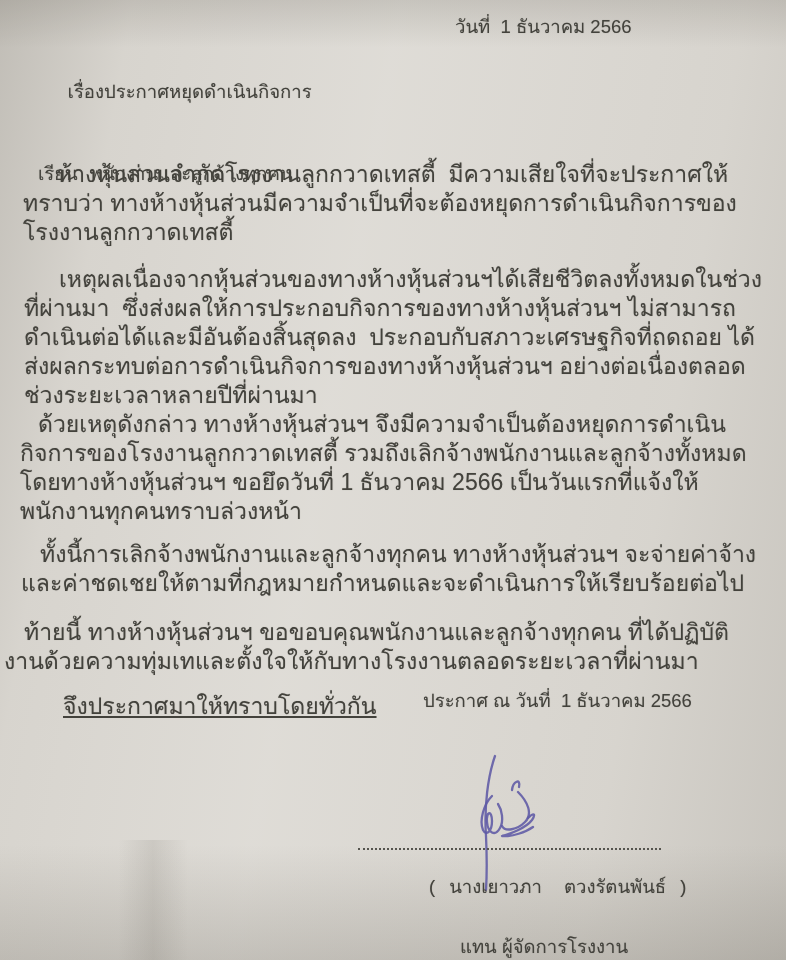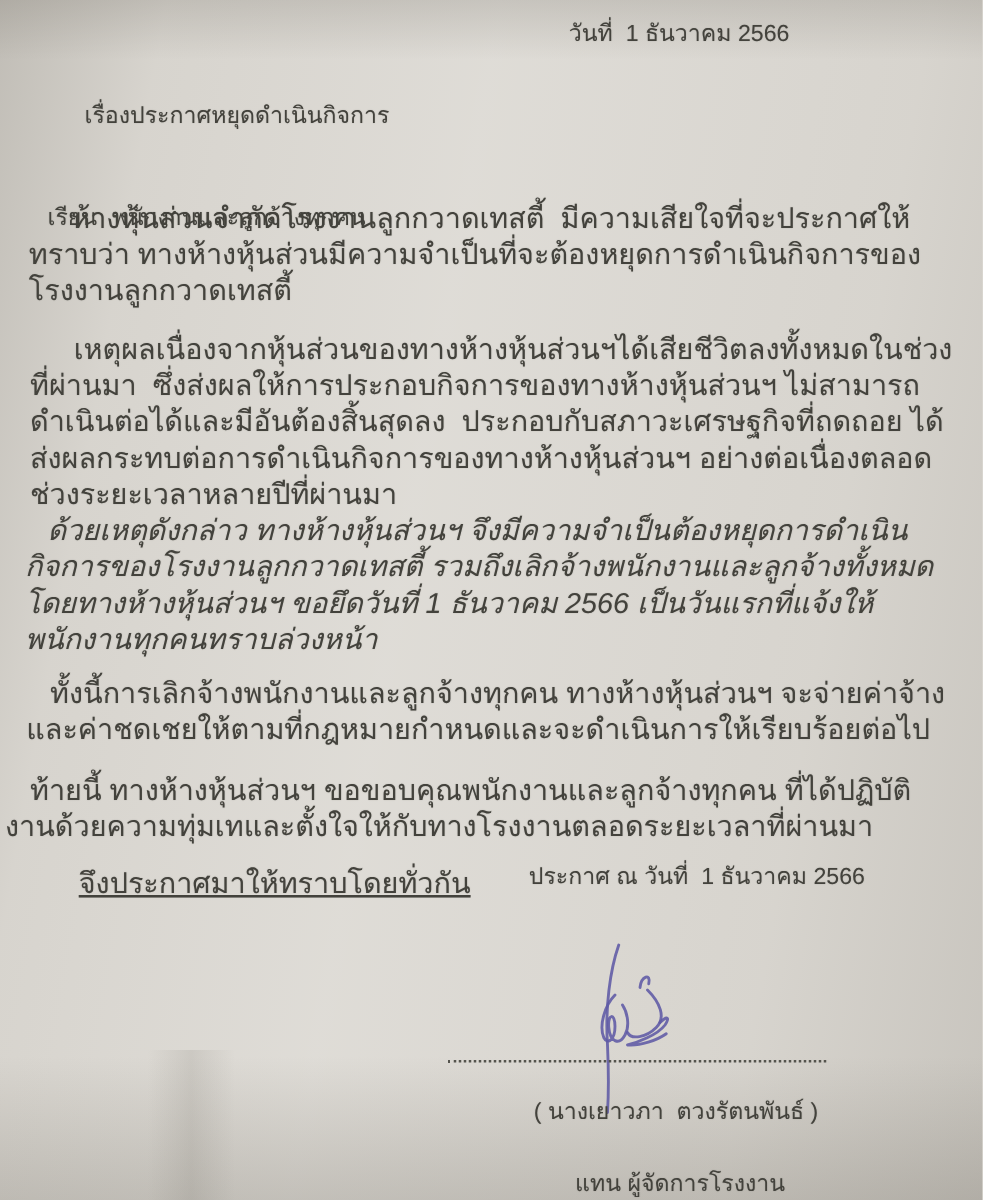--- a/index.html
+++ b/index.html
@@ -40,33 +40,33 @@
   .salutation-row  { left: 38px;  top: 123px; display: flex; margin-top: 36px; }
   .row-label       { display: inline-block; width: 52px; flex: none; }
   .body-block      { position: absolute; left: 0; top: 160px; width: 786px; }
   .body-block p    {
     font-size: 23px; line-height: 29px; white-space: pre-wrap;
     text-shadow: 0 0 1px rgba(67,66,60,0.30);
     overflow-wrap: break-word;
   }
   .p1 { margin: 0 18px 18px 23px; width: 745px; text-indent: 34px; }
   .p2 { margin: 0 18px 0 24px; width: 742px; text-indent: 35px; }
-  .p3 { margin: 0 18px 14px 20px; width: 745px; text-indent: 18px; font-style: italic; }
+  .p3 { margin: 0 18px 14px 20px; width: 745px; text-indent: 18px; }
   .p4 { margin: 0 20px 20px 21px; width: 744px; text-indent: 19px; }
   .p5 { margin: 0 40px 16px  4px; width: 740px; text-indent: 20px; }
   .closing-line    { margin-left: 63px; text-decoration: underline; }
   .announce-line   { left: 423px; top: 686px; }
   .signature-svg   { position: absolute; left: 440px; top: 748px; width: 120px; height: 160px; }
   .dotted-line {
     position: absolute;
     left: 358px; top: 834px;
     width: 303px; height: 16px;
     border-bottom: 2.5px dotted var(--dotline, #55544e);
   }
-  .signer-name     { left: 427px; top: 874px; }
+  .signer-name     { left: 427px; top: 874px; font-family: Liberation Mono, monospace; }
   .signer-title    { left: 460px; top: 932px; text-align: center; }
   .sig-stroke {
     fill: none;
     stroke: var(--signature-ink, #5e5aa5);
     stroke-width: 2.3;
     stroke-linecap: round;
     stroke-linejoin: round;
     opacity: 0.88;
   }
 </style>

